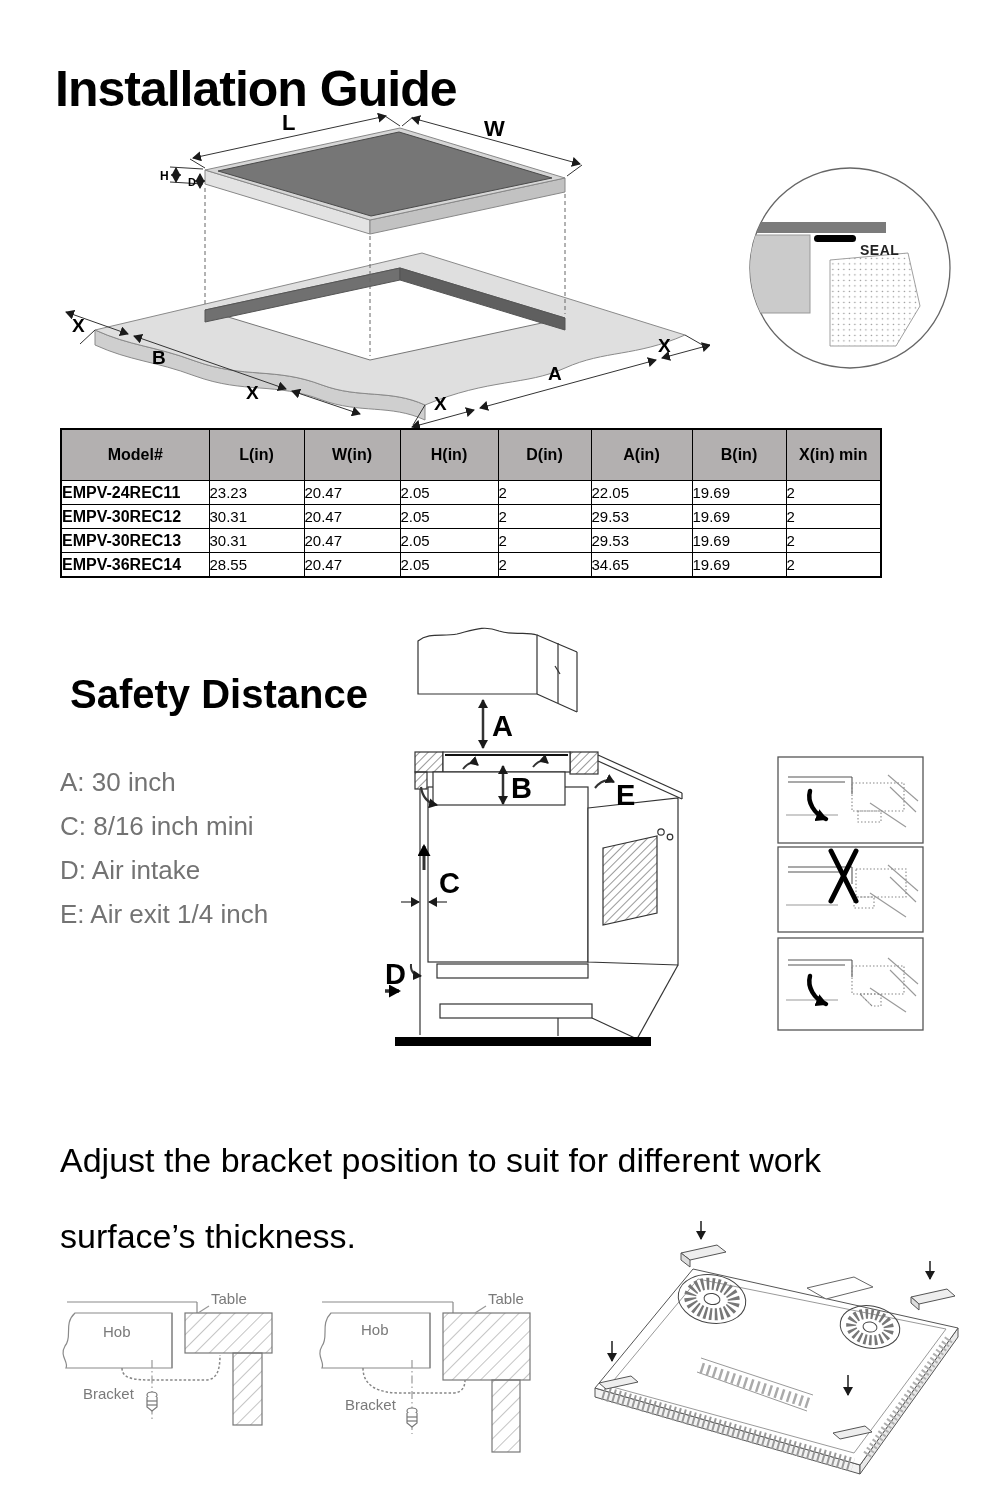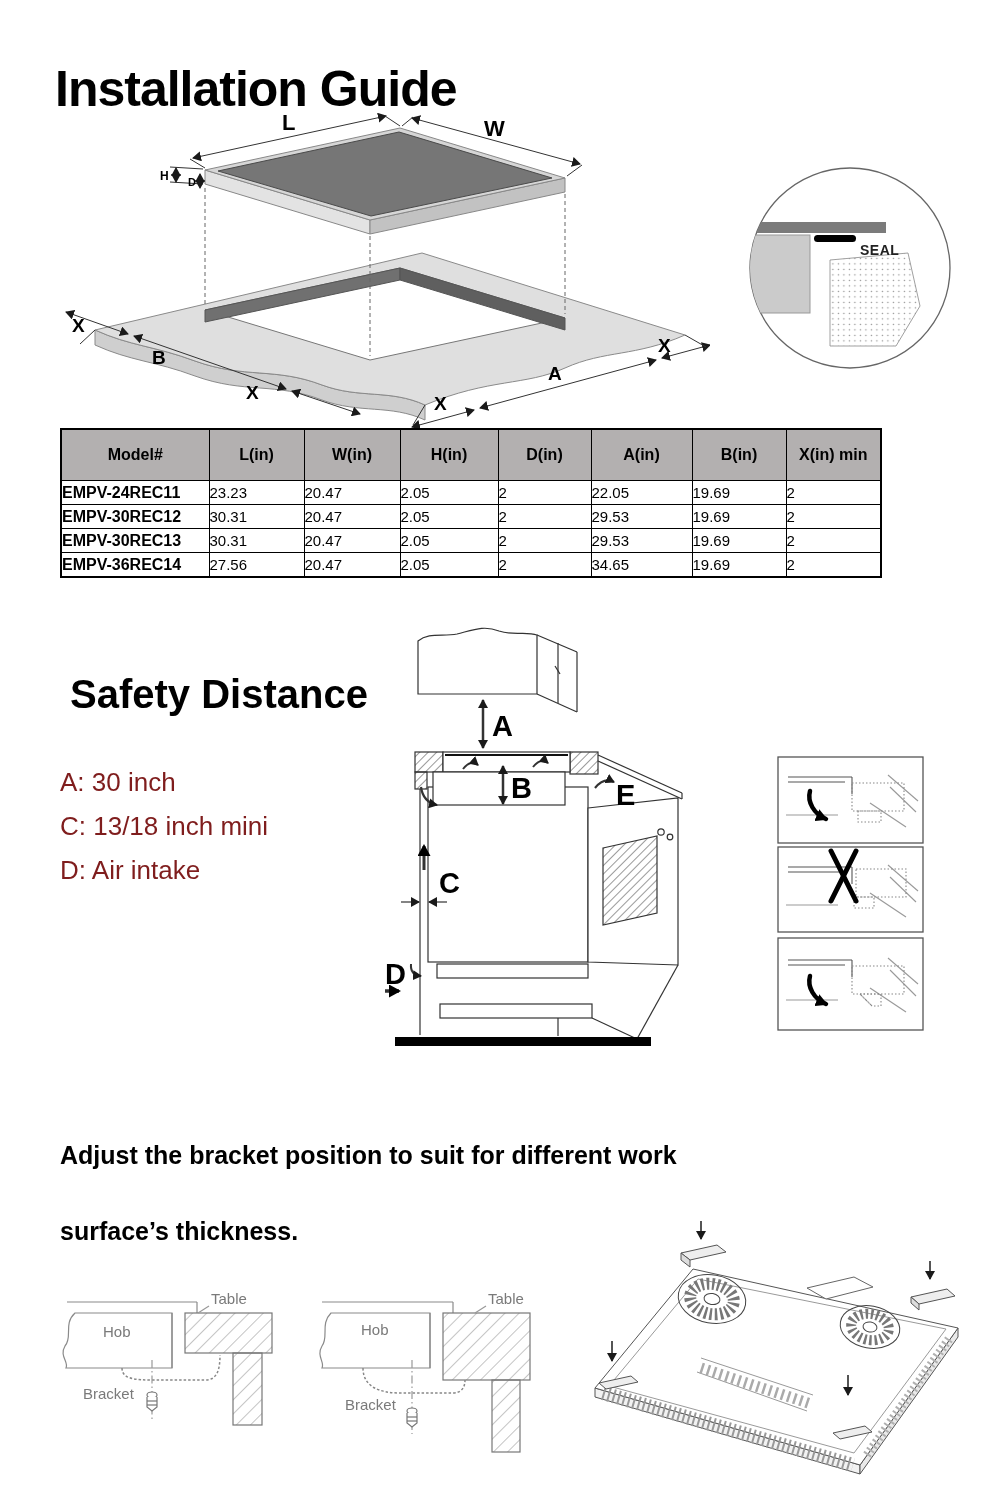--- a/index.html
+++ b/index.html
@@ -1,22 +1,22 @@
 <!DOCTYPE html>
 <html><head>
 <meta charset="utf-8">
 <style>
   html,body { margin:0; padding:0; background:#fff; }
   .page { position:relative; width:1000px; height:1500px; background:#fff;
           font-family:"Liberation Sans", sans-serif; color:#000; overflow:hidden; }
   .abs { position:absolute; }
   .title { left:55px; top:26px; font-size:50px; font-weight:bold; letter-spacing:-1px; }
   .safety-heading { left:58px; top:660px; font-size:40px; font-weight:bold; }
-  .safety-list { left:60px; top:760px; font-size:26px; line-height:44px; color:#7f1d1d; }
-  .btext { font-size:25px; font-weight:bold; }
+  .safety-list { left:60px; top:760px; font-size:26px; line-height:44px; color:#737373; }
+  .btext { font-size:34px; font-weight:normal; }
   .btext1 { left:60px; top:1141px; }
   .btext2 { left:60px; top:1217px; }
 
   table.spec { border-collapse:collapse; table-layout:fixed; width:822px; border:2px solid #000; }
   table.spec th, table.spec td { border:1px solid #000; vertical-align:middle; padding:0; overflow:hidden; white-space:nowrap; }
   table.spec thead th { background:#b3b0b0; height:50px; font-size:16px; font-weight:bold; }
   table.spec td { height:23px; font-size:15px; }
   table.spec td.model { font-weight:bold; font-size:16px; }
 
   svg text { font-family:"Liberation Sans", sans-serif; }
@@ -175,37 +175,38 @@
           <td>30.31</td>
           <td>20.47</td>
           <td>2.05</td>
           <td>2</td>
           <td>29.53</td>
           <td>19.69</td>
           <td>2</td>
         </tr>
         <tr>
           <td class="model">EMPV-36REC14</td>
-          <td>27.56</td>
+          <td>28.55</td>
           <td>20.47</td>
           <td>2.05</td>
           <td>2</td>
           <td>34.65</td>
           <td>19.69</td>
           <td>2</td>
         </tr>
       </tbody>
     </table>
   </div>
 
   <h2 class="abs safety-heading" style="margin:12px">Safety Distance</h2>
   <div class="abs safety-list">
     <div>A: 30 inch</div>
-    <div>C: 13/18 inch mini</div>
+    <div>C: 8/16 inch mini</div>
     <div>D: Air intake</div>
+    <div>E: Air exit 1/4 inch</div>
   </div>
 
   <svg class="abs" style="left:385px;top:608px" width="400" height="450" viewBox="0 0 400 450">
     <g fill="none" stroke="#333" stroke-width="1.2">
 
       <path d="M33,86 L33,33 C44,24 58,29 72,26 C88,22 99,17 114,23 C128,28 141,23 152,27 L152,86 Z" fill="#fff"></path>
       <line x1="152" y1="27" x2="192" y2="44"></line>
         <line x1="192" y1="44" x2="192" y2="104"></line>
       <line x1="152" y1="86" x2="192" y2="104"></line>
         <line x1="173" y1="35" x2="173" y2="95"></line>

